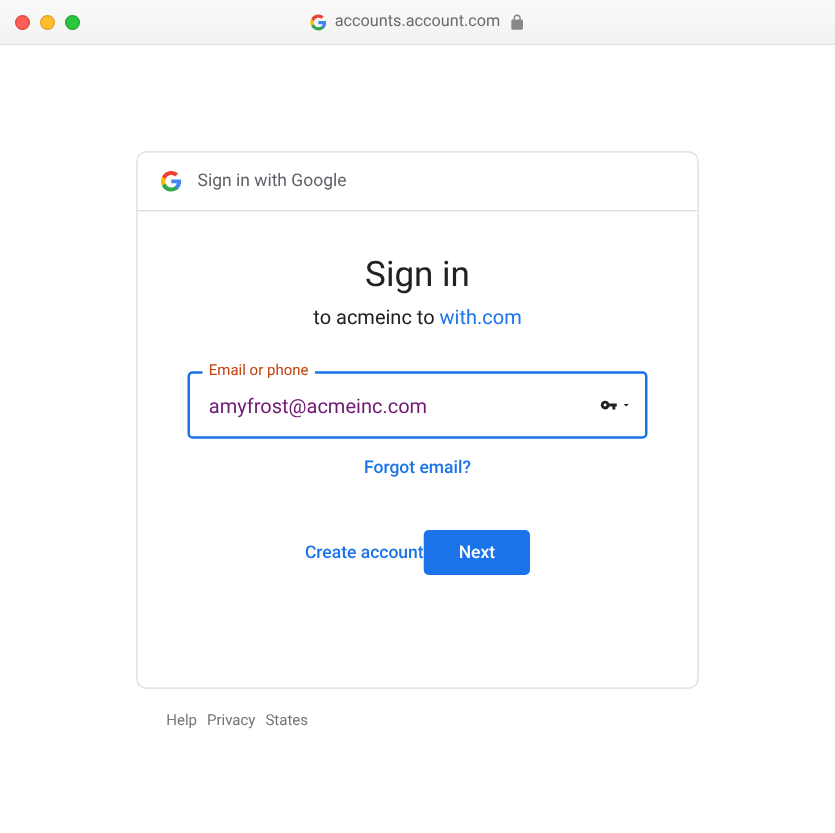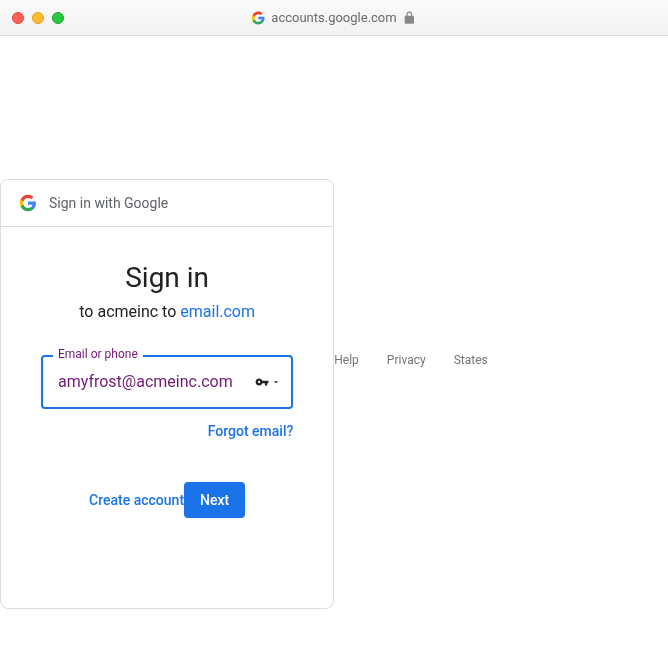--- a/index.html
+++ b/index.html
@@ -31,21 +31,21 @@
       display: flex;
       align-items: center;
       gap: 6px;
       color: #6b6b6b;
       font-size: 13px;
     }
     .addr svg { width: 14px; height: 14px; }
     .content-area {
       height: calc(666px - 36px);
       display: flex;
-      flex-direction: row;
+      flex-direction: column;
       align-items: center;
       background: #fff;
     }
     .card {
       width: 450px;
       margin-top: 85px;
       border: 1px solid #dadce0;
       border-radius: 8px;
       background: #fff;
     }
@@ -84,21 +84,21 @@
       margin-top: 34px;
       text-align: left;
     }
     .field-label {
       position: absolute;
       top: -8px;
       left: 12px;
       background: #fff;
       padding: 0 5px;
       font-size: 12px;
-      color: #701a75;
+      color: #c2410c;
     }
     .email-input {
       width: 100%;
       height: 54px;
       border: 2px solid #1a73e8;
       border-radius: 4px;
       padding: 0 44px 0 15px;
       font-size: 16px;
       color: #701a75;
       outline: none;
@@ -109,21 +109,21 @@
       right: 12px;
       top: 50%;
       transform: translateY(-50%);
       display: flex;
       align-items: center;
       gap: 2px;
       color: #202124;
       cursor: pointer;
     }
     .forgot {
-      text-align: right;
+      text-align: center;
       margin-top: 12px;
     }
     .forgot a {
       color: #1a73e8;
       font-size: 14px;
       font-weight: 500;
       text-decoration: none;
     }
     .actions {
       display: flex;
@@ -135,21 +135,21 @@
       color: #1a73e8;
       font-size: 14px;
       font-weight: 500;
       text-decoration: none;
     }
     .next-btn {
       background: #1a73e8;
       color: #fff;
       border: none;
       border-radius: 4px;
-      padding: 10px 16px;
+      padding: 10px 28px;
       font-size: 14px;
       font-weight: 500;
       cursor: pointer;
       font-family: inherit;
     }
     .footer {
       width: 450px;
       display: flex;
       justify-content: space-between;
       align-items: center;
@@ -158,21 +158,22 @@
     }
     .lang {
       display: flex;
       align-items: center;
       gap: 6px;
       color: #202124;
       cursor: pointer;
     }
     .footer-links {
       display: flex;
-      gap: 28px;
+      gap: 8px;
+      margin-left: 24px;
     }
     .footer-links a {
       color: #757575;
       text-decoration: none;
       font-size: 12px;
     }
     .g-logo { width: 18px; height: 18px; }
     .g-logo-addr { width: 14px; height: 14px; }
   </style>
 </head>
@@ -184,42 +185,42 @@
     <div class="tl tl-yellow"></div>
     <div class="tl tl-green"></div>
   </div>
   <div class="addr">
     <svg class="g-logo-addr" viewBox="0 0 48 48">
       <path fill="#4285F4" d="M45.12 24.5c0-1.56-.14-3.06-.4-4.5H24v8.51h11.84c-.51 2.75-2.06 5.08-4.39 6.64v5.52h7.11c4.16-3.83 6.56-9.47 6.56-16.17z"></path>
       <path fill="#34A853" d="M24 46c5.94 0 10.92-1.97 14.56-5.33l-7.11-5.52c-1.97 1.32-4.49 2.1-7.45 2.1-5.73 0-10.58-3.87-12.31-9.07H4.34v5.7C7.96 41.07 15.4 46 24 46z"></path>
       <path fill="#FBBC05" d="M11.69 28.18C11.25 26.86 11 25.45 11 24s.25-2.86.69-4.18v-5.7H4.34C2.85 17.09 2 20.45 2 24c0 3.55.85 6.91 2.34 9.88l7.35-5.7z"></path>
       <path fill="#EA4335" d="M24 10.75c3.23 0 6.13 1.11 8.41 3.29l6.31-6.31C34.91 4.18 29.93 2 24 2 15.4 2 7.96 6.93 4.34 14.12l7.35 5.7c1.73-5.2 6.58-9.07 12.31-9.07z"></path>
     </svg>
-    <span>accounts.google.com</span>
+    <span>accounts.account.com</span>
     <svg width="12" height="12" viewBox="0 0 24 24" fill="#888">
       <path d="M18 8h-1V6c0-2.76-2.24-5-5-5S7 3.24 7 6v2H6c-1.1 0-2 .9-2 2v10c0 1.1.9 2 2 2h12c1.1 0 2-.9 2-2V10c0-1.1-.9-2-2-2zM9 6c0-1.66 1.34-3 3-3s3 1.34 3 3v2H9V6z"></path>
     </svg>
   </div>
 </div>
 
 <div class="content-area">
   <div class="card">
     <div class="card-header">
       <svg class="g-logo" viewBox="0 0 48 48">
         <path fill="#4285F4" d="M45.12 24.5c0-1.56-.14-3.06-.4-4.5H24v8.51h11.84c-.51 2.75-2.06 5.08-4.39 6.64v5.52h7.11c4.16-3.83 6.56-9.47 6.56-16.17z"></path>
         <path fill="#34A853" d="M24 46c5.94 0 10.92-1.97 14.56-5.33l-7.11-5.52c-1.97 1.32-4.49 2.1-7.45 2.1-5.73 0-10.58-3.87-12.31-9.07H4.34v5.7C7.96 41.07 15.4 46 24 46z"></path>
         <path fill="#FBBC05" d="M11.69 28.18C11.25 26.86 11 25.45 11 24s.25-2.86.69-4.18v-5.7H4.34C2.85 17.09 2 20.45 2 24c0 3.55.85 6.91 2.34 9.88l7.35-5.7z"></path>
         <path fill="#EA4335" d="M24 10.75c3.23 0 6.13 1.11 8.41 3.29l6.31-6.31C34.91 4.18 29.93 2 24 2 15.4 2 7.96 6.93 4.34 14.12l7.35 5.7c1.73-5.2 6.58-9.07 12.31-9.07z"></path>
       </svg>
       <span class="card-header-text">Sign in with Google</span>
     </div>
     <div class="card-body">
       <h1 class="signin-title">Sign in</h1>
       <div class="continue">
-        <span>to acmeinc to </span><a href="#">email.com</a>
+        <span>to acmeinc to </span><a href="#">with.com</a>
       </div>
       <div class="field-wrap">
         <span class="field-label">Email or phone</span>
         <input type="text" class="email-input" value="amyfrost@acmeinc.com" style="">
         <div class="key-icon-wrap">
           <svg width="14" height="14" viewBox="0 0 24 24" fill="#202124">
             <path d="M12.65 10A5.99 5.99 0 0 0 7 6c-3.31 0-6 2.69-6 6s2.69 6 6 6a5.99 5.99 0 0 0 5.65-4H17v4h4v-4h2v-4H12.65zM7 14c-1.1 0-2-.9-2-2s.9-2 2-2 2 .9 2 2-.9 2-2 2z"></path>
           </svg>
           <svg width="10" height="10" viewBox="0 0 24 24" fill="#202124">
             <path d="M7 10l5 5 5-5z"></path>

